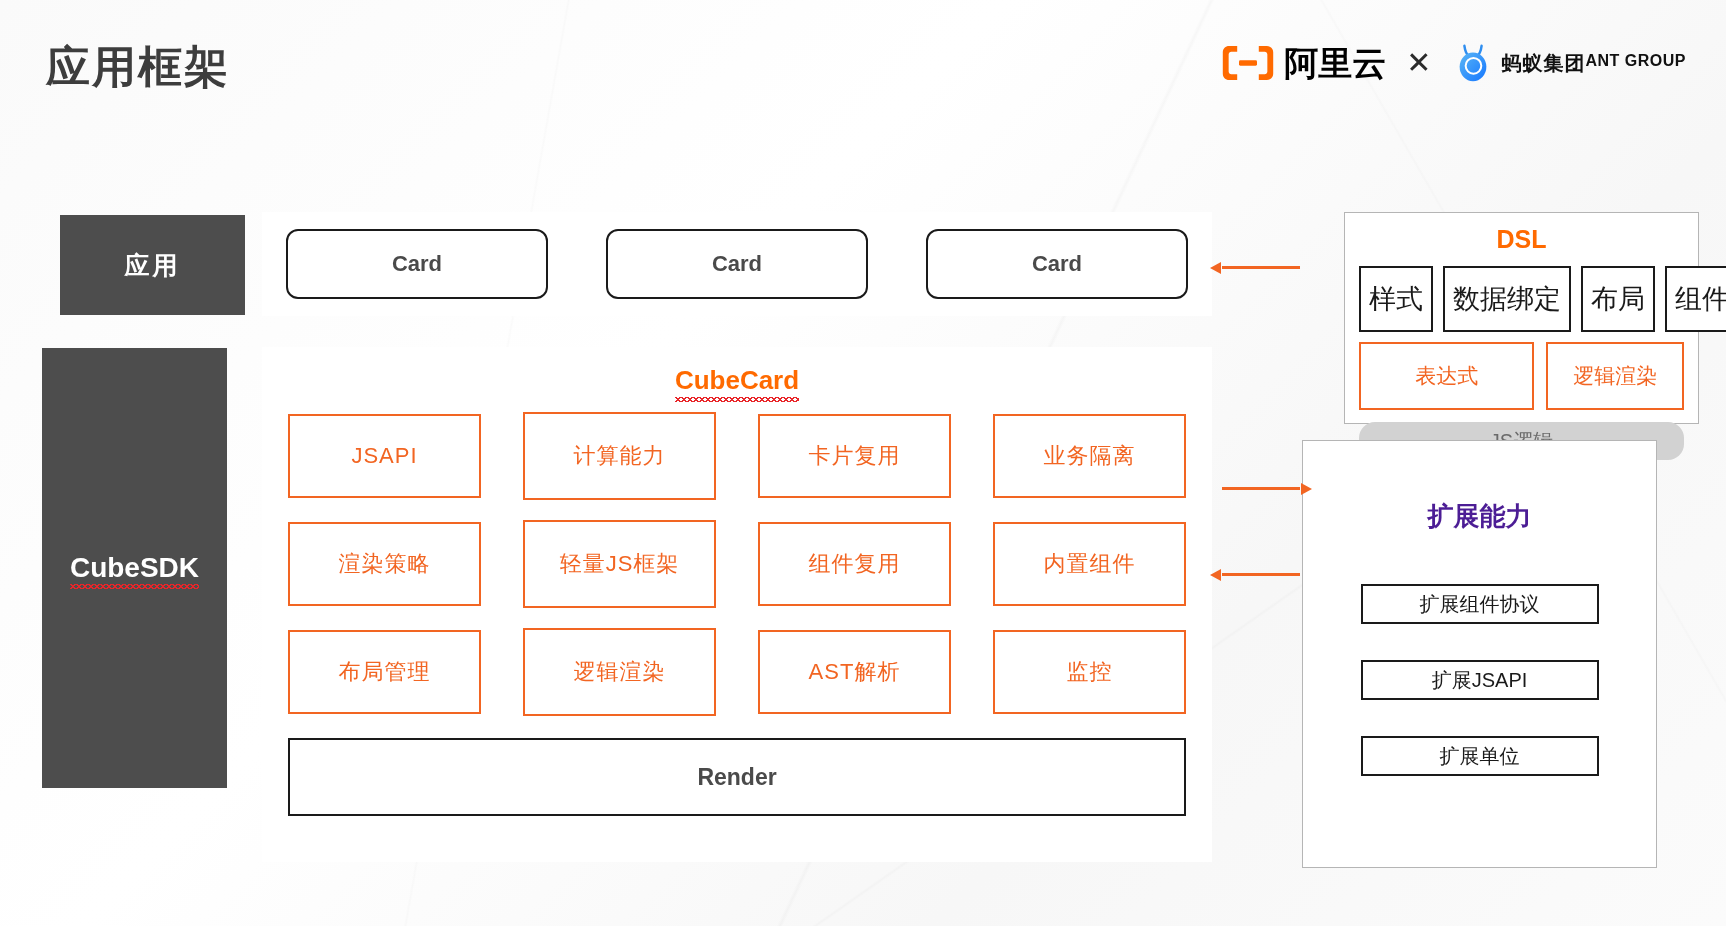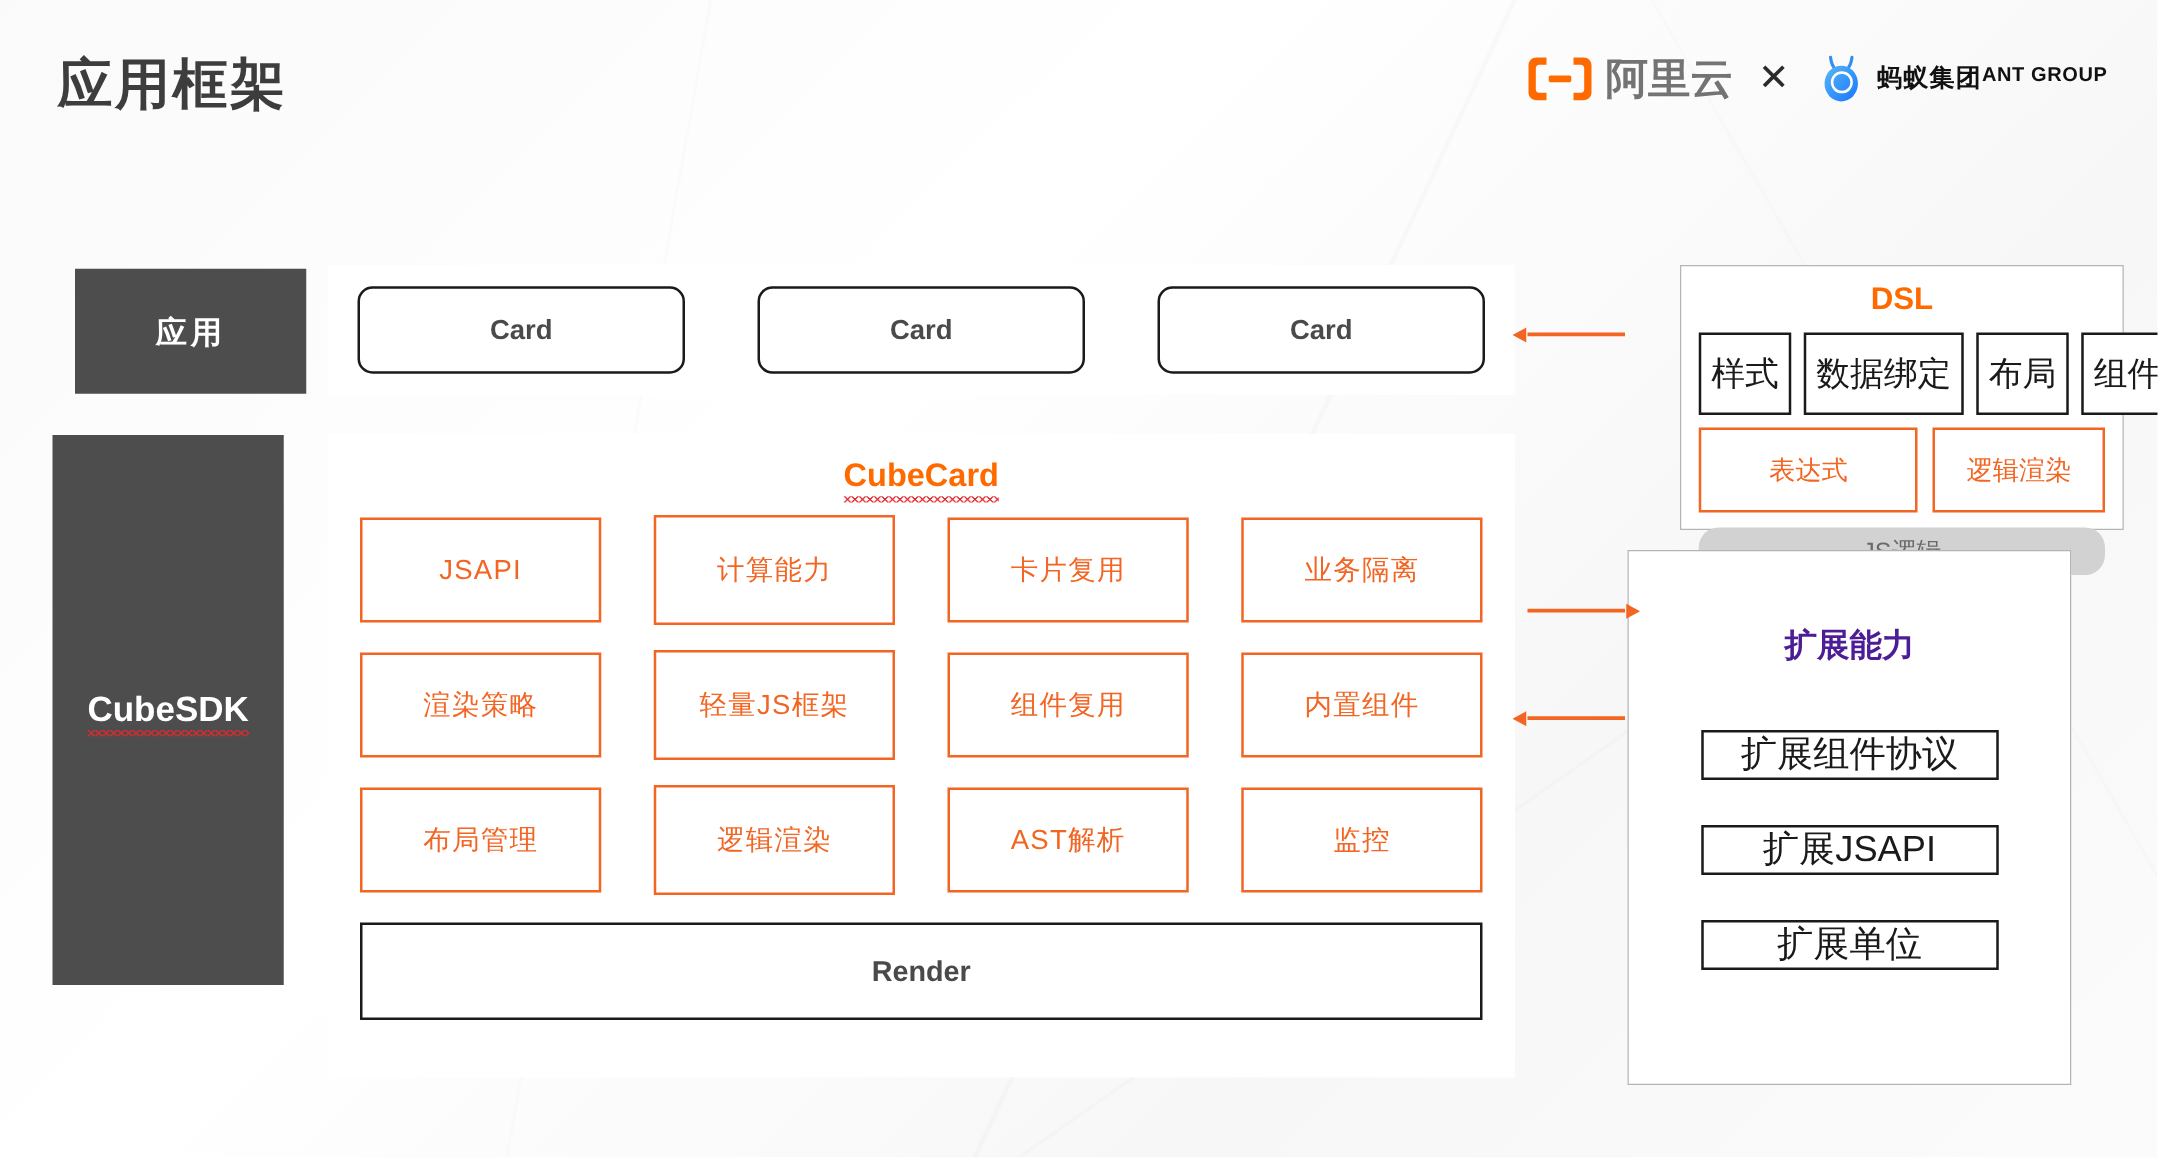--- a/index.html
+++ b/index.html
@@ -50,21 +50,21 @@
     top: 42px;
     display: flex;
     align-items: center;
     gap: 18px;
   }
   .ali-logo { display: flex; align-items: center; gap: 9px; }
   .ali-mark { width: 54px; height: 40px; }
   .ali-word {
     font-size: 34px;
     font-weight: 700;
-    color: #737373;
+    color: #000000;
     letter-spacing: 0px;
     line-height: 1;
   }
   .x-mark {
     font-size: 30px;
     font-weight: 400;
     color: #2b2b2b;
     line-height: 1;
     padding: 0 2px;
   }
@@ -208,21 +208,21 @@
   .ext-title {
     text-align: center; font-size: 26px; font-weight: 700; color: #4c1d95;
     margin-top: 42px; margin-bottom: 50px;
   }
   .ext-chip {
     margin: 0 auto 36px auto;
     width: 238px;
     height: 40px;
     border: 2.5px solid #1a1a1a;
     display: flex; align-items: center; justify-content: center;
-    font-size: 29px; color: #1a1a1a; background: #fff;
+    font-size: 20px; color: #1a1a1a; background: #fff;
   }
 
   
   .arrow { position: absolute; height: 3px; background: #f26522; z-index: 5; }
   .arrow::after {
     content: "";
     position: absolute;
     top: 50%;
     width: 0; height: 0;
     border-top: 6px solid transparent;

